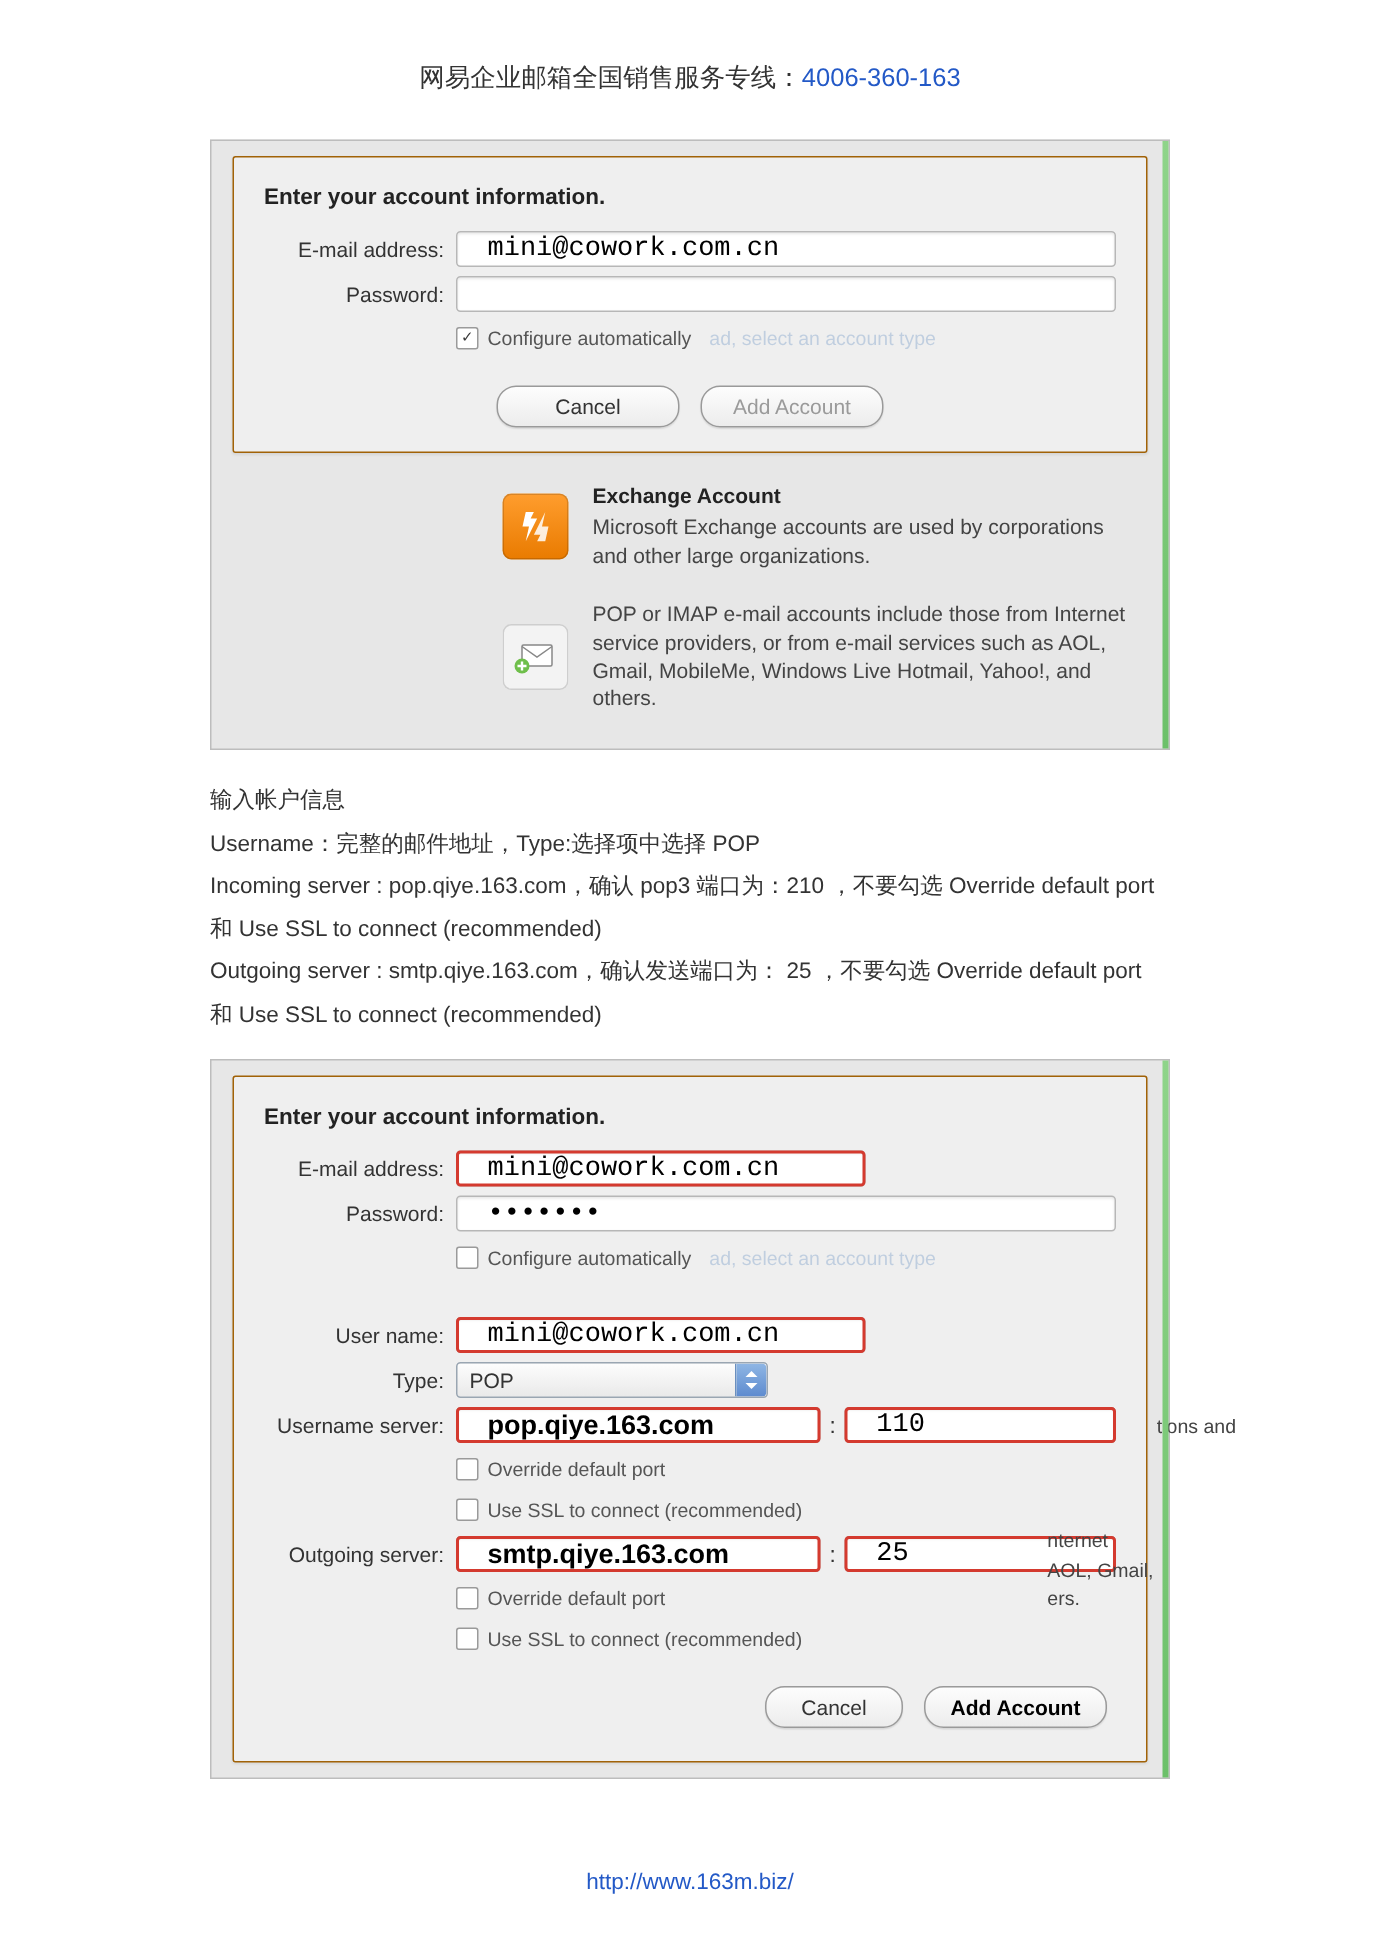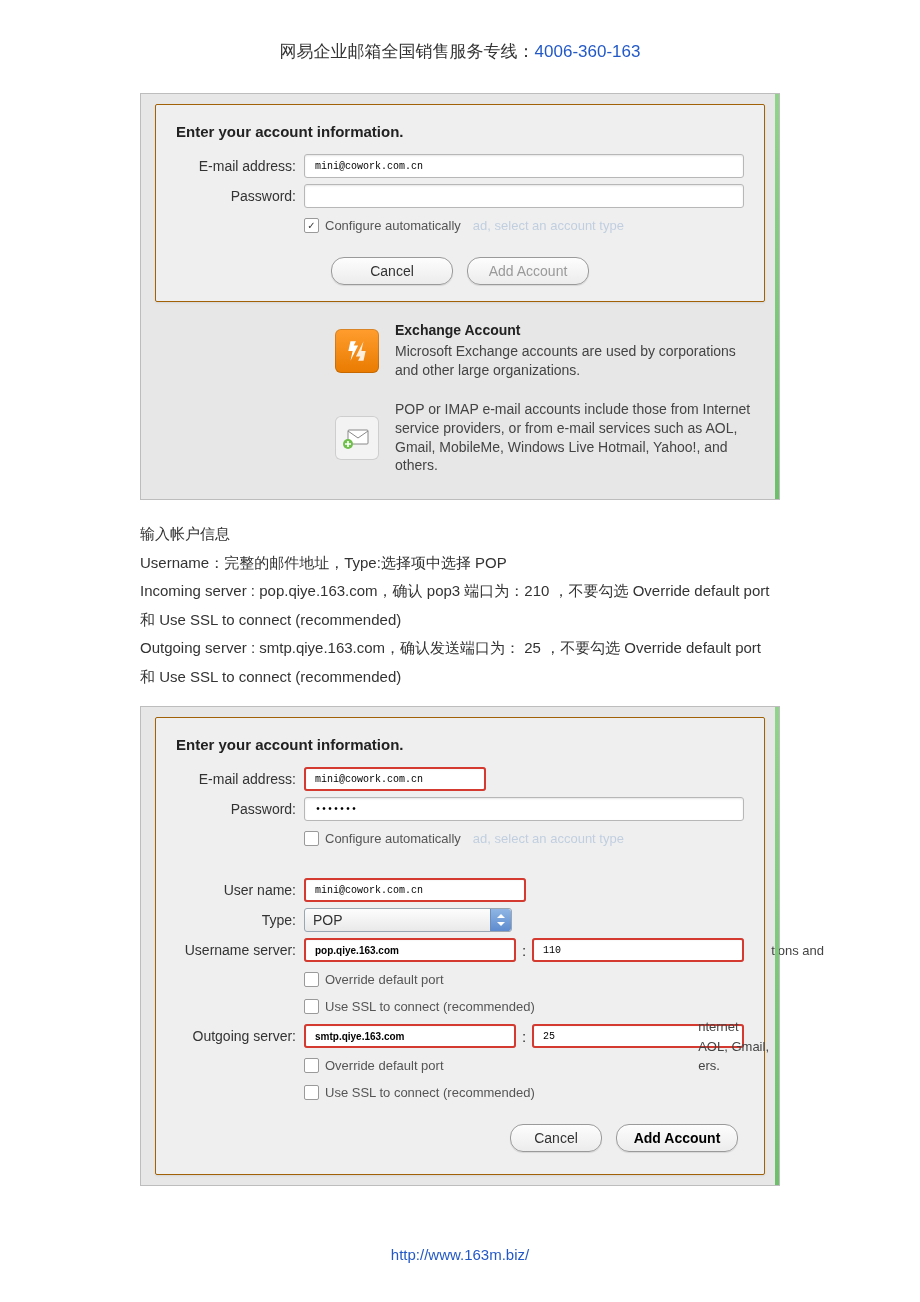--- a/index.html
+++ b/index.html
@@ -85,23 +85,23 @@
     display:flex;
     align-items:center;
     gap:6px;
   }
   input[type=text],input[type=password]{
     flex:1;
     height:22px;
     border:1px solid #b7b7b7;
     border-radius:3px;
     background:#fff;
-    padding:0 10px;
+    padding:0 20px;
     font-family:"Courier New",Courier,monospace;
-    font-size:10px;
+    font-size:18px;
     box-shadow:inset 0 1px 2px rgba(0,0,0,.1);
   }
   .port{
     width:60px;flex:0 0 60px;
     font-family:inherit;
   }
   .select{
     width:190px;height:22px;
     border:1px solid #9aa6b2;
     border-radius:3px;

